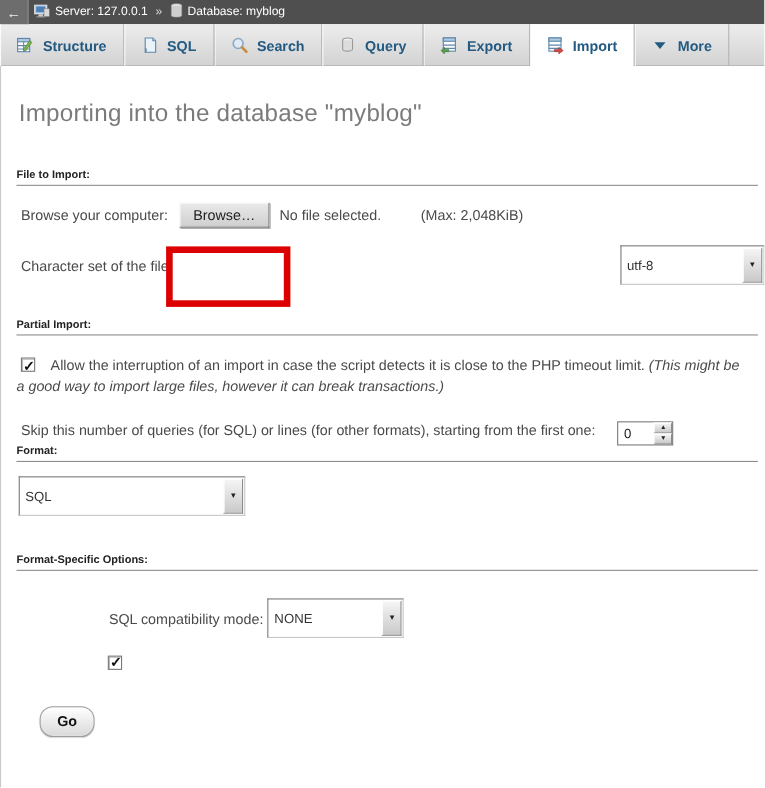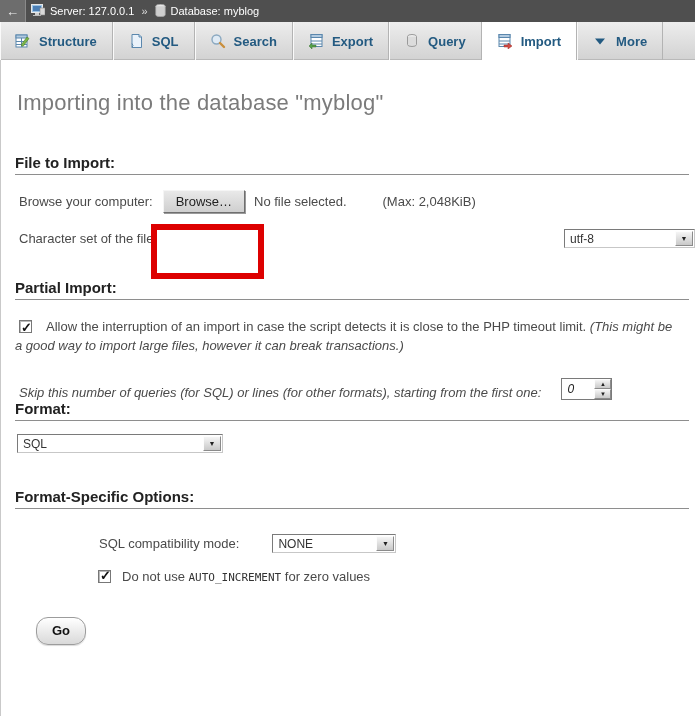--- a/index.html
+++ b/index.html
@@ -23,21 +23,21 @@
     font-weight:bold; font-size:13px; color:#235a81; }
   .tab.active { background:#fff; box-shadow:none; }
   .tabicon { width:16px; height:16px; flex:0 0 auto; }
 
   
   .content { position:relative; background:#fff; border-left:1px solid #c9c9c9;
     height:656px; }
   .pagetitle { font-size:22px; color:#7b7b7b; font-weight:normal;
     padding:30px 0 0 16px; letter-spacing:0.2px; }
 
-  .sect-head { font-weight:bold; color:#222; font-size:15px;
+  .sect-head { font-weight:bold; color:#222; font-size:10px;
     margin:0 6px 0 14px; padding-bottom:3px; border-bottom:1px solid #8e8e8e; }
   .h-file { margin-top:38px; }
   .h-partial { margin-top:31px; }
   .h-format { }
   .h-fso { margin-top:35px; }
 
   .infolines { margin:9px 0 0 14px; line-height:18px; color:#4a4a4a; }
   .infolines b { color:#333; }
 
   .row { display:flex; align-items:center; margin-left:18px; }
@@ -47,48 +47,48 @@
   .btn3d { background:linear-gradient(#e9e9e9,#cfcfcf); color:#222;
     border:1px solid; border-color:#f5f5f5 #6f6f6f #6f6f6f #f5f5f5;
     box-shadow:1px 1px 0 #9a9a9a; padding:3px 12px; font-size:13px;
     font-family:"Liberation Sans", sans-serif; cursor:pointer; }
 
   .lbl { color:#4a4a4a; }
   .maxnote { color:#4a4a4a; }
 
   
   .sel { display:inline-flex; align-items:stretch; background:#fff;
-    border:1px solid; border-color:#7a7a7a #c7c7c7 #c7c7c7 #7a7a7a; height:19px; cursor:pointer; }
+    border:1px solid; border-color:#7a7a7a #c7c7c7 #c7c7c7 #7a7a7a; height:36px; cursor:pointer; }
   .sel .sel-txt { display:flex; align-items:center; padding:0 5px; font-size:12px; color:#333; flex:1; }
   .sel .sel-arrow { width:18px; display:flex; align-items:center; justify-content:center;
     background:linear-gradient(#f5f5f5,#c9c9c9); border:1px solid; margin:1px;
     border-color:#fdfdfd #8b8b8b #8b8b8b #fdfdfd; font-size:7px; color:#222; }
   .sel-charset { width:131px; margin-left:8px; }
   .sel-format  { width:206px; margin-left:16px; margin-top:13px; }
   .sel-compat  { width:124px; margin-left:4px; }
 
   
   .cb { display:inline-block; width:13px; height:13px; background:#fff;
     border:1px solid #777; box-shadow: inset 1px 1px 0 #b9b9b9;
     position:relative; vertical-align:-2px; cursor:pointer; flex:0 0 auto; }
   .cb .tick { position:absolute; left:1px; top:-3px; font-size:13px; font-weight:bold; color:#111; }
 
   .para { margin:17px 5px 0 14px; line-height:19px; max-width:668px; color:#4a4a4a; }
   .para .cb { margin:0 14px 0 4px; }
   .para i { color:#4a4a4a; }
 
-  .row-skip { margin-top:23px; align-items:flex-end;font-style:italic; }
+  .row-skip { margin-top:23px; align-items:flex-start; }
   .spin { display:inline-flex; margin-left:20px; border:1px solid #7a7a7a; background:#fff; height:22px; }
   .spin .val { width:32px; display:flex; align-items:center; padding-left:5px; font-size:12px; color:#222; }
   .spin .arrows { width:17px; display:flex; flex-direction:column; }
   .spin .arr { flex:1; display:flex; align-items:center; justify-content:center; font-size:6px;
     color:#222; background:linear-gradient(#f4f4f4,#c9c9c9); border:1px solid;
     border-color:#fdfdfd #8b8b8b #8b8b8b #fdfdfd; cursor:pointer; }
 
-  .row-compat { margin-top:25px; margin-left:98px;gap:29px; }
+  .row-compat { margin-top:25px; margin-left:98px; }
   .row-autoinc { margin-top:16px; margin-left:97px; align-items:center; }
   .row-autoinc .cb { margin-right:11px; }
   .mono { font-family:"DejaVu Sans Mono", monospace; font-size:11px; color:#333; }
 
   .gobtn { margin:33px 0 0 35px; padding:5px 15px 6px; font-size:13px; font-weight:bold; color:#111;
     background:linear-gradient(#ffffff,#d9d9d9); border:1px solid #9c9c9c; border-radius:12px;
     box-shadow:0 1px 1px rgba(0,0,0,0.15); cursor:pointer; font-family:"Liberation Sans", sans-serif; }
 
   
   .highlight { position:absolute; left:150px; top:164px; width:113px; height:55px;
@@ -148,37 +148,37 @@
       <svg width="16" height="16" viewBox="0 0 16 16">
           <circle cx="6.5" cy="6.5" r="4.5" fill="#dfeaf4" stroke="#8aa8c0" stroke-width="1.4"></circle>
           <line x1="10" y1="10" x2="14" y2="14" stroke="#c98f3d" stroke-width="2.4" stroke-linecap="round"></line>
         </svg>
     </span>
     <span>Search</span>
   </div>
   <div class="tab">
     <span class="tabicon">
       <svg width="16" height="16" viewBox="0 0 16 16">
+          <ellipse cx="8" cy="3.5" rx="4.5" ry="2" fill="#f0f0f0" stroke="#9a9a9a"></ellipse>
+          <path d="M3.5 3.5 v8 a4.5 2 0 0 0 9 0 v-8" fill="#dcdcdc" stroke="#9a9a9a"></path>
+        </svg>
+    </span>
+    <span>Query</span>
+  </div>
+  <div class="tab">
+    <span class="tabicon">
+      <svg width="16" height="16" viewBox="0 0 16 16">
           <rect x="3" y="1.5" width="11" height="12" fill="#fff" stroke="#5b87ad"></rect>
           <rect x="3" y="1.5" width="11" height="3" fill="#b3cbe0" stroke="#5b87ad"></rect>
           <line x1="3" y1="8" x2="14" y2="8" stroke="#5b87ad"></line>
           <line x1="3" y1="11" x2="14" y2="11" stroke="#5b87ad"></line>
           <path d="M8 12 h-4 v-2 l-3 3 l3 3 v-2 h4 z" fill="#55a049" stroke="#3a7231" stroke-width="0.5"></path>
         </svg>
     </span>
     <span>Export</span>
-  </div>
-  <div class="tab">
-    <span class="tabicon">
-      <svg width="16" height="16" viewBox="0 0 16 16">
-          <ellipse cx="8" cy="3.5" rx="4.5" ry="2" fill="#f0f0f0" stroke="#9a9a9a"></ellipse>
-          <path d="M3.5 3.5 v8 a4.5 2 0 0 0 9 0 v-8" fill="#dcdcdc" stroke="#9a9a9a"></path>
-        </svg>
-    </span>
-    <span>Query</span>
   </div>
   <div class="tab active">
     <span class="tabicon">
       <svg width="16" height="16" viewBox="0 0 16 16">
           <rect x="2" y="1.5" width="11" height="12" fill="#fff" stroke="#5b87ad"></rect>
           <rect x="2" y="1.5" width="11" height="3" fill="#b3cbe0" stroke="#5b87ad"></rect>
           <line x1="2" y1="8" x2="13" y2="8" stroke="#5b87ad"></line>
           <line x1="2" y1="11" x2="13" y2="11" stroke="#5b87ad"></line>
           <path d="M7 12 h4 v-2 l4 3 l-4 3 v-2 h-4 z" fill="#d24a43" stroke="#9c2f2a" stroke-width="0.5"></path>
         </svg>
@@ -254,18 +254,17 @@
     <div class="sel sel-compat">
       <span class="sel-txt">NONE</span>
       <span class="sel-arrow">▼</span>
     </div>
   </div>
 
   <div class="row row-autoinc">
     <span class="cb">
         <span class="tick">✓</span>
       </span>
-    <span class="lbl"><span>Do not use </span><span class="mono">AUTO_INCREMENT</span><span> for zero values</span></span>
   </div>
 
   <button class="gobtn">Go</button>
 
 </div>
 
 </body></html>

